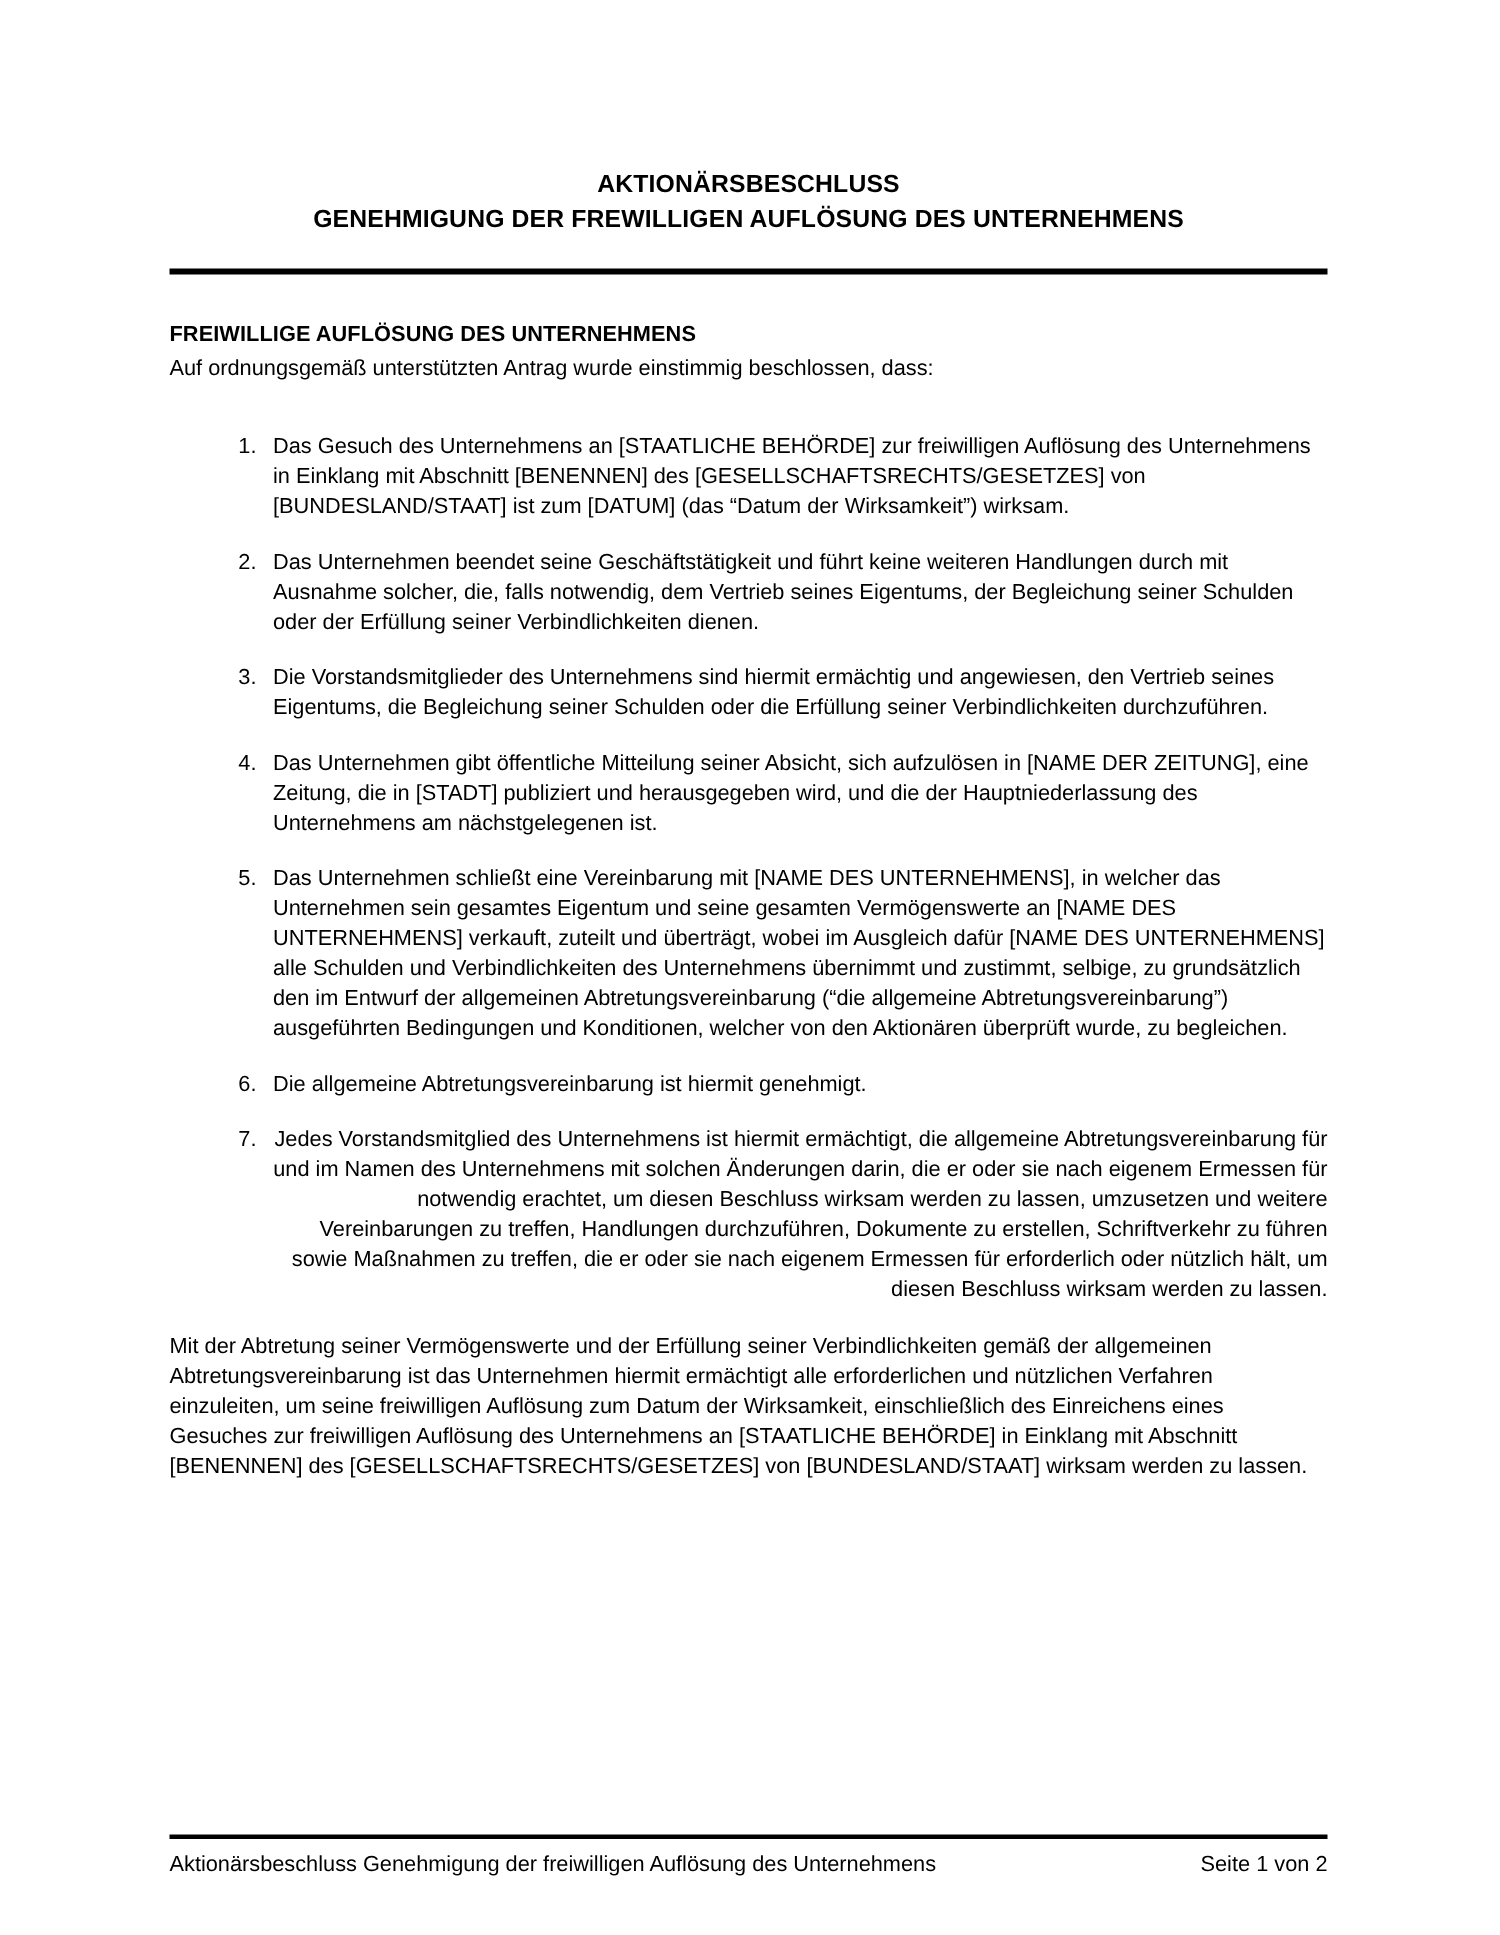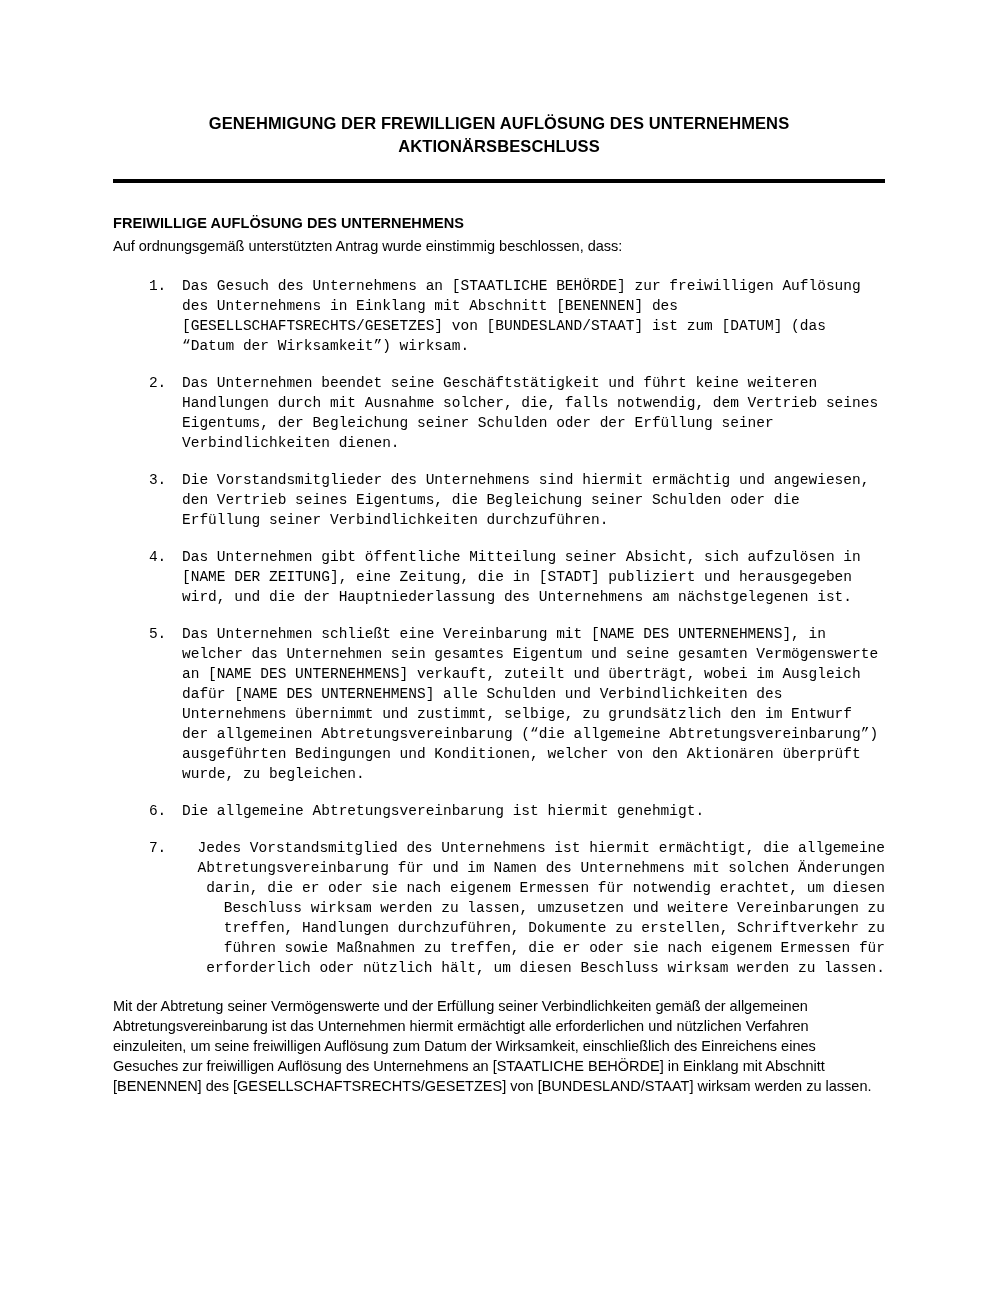--- a/index.html
+++ b/index.html
@@ -63,25 +63,24 @@
     text-underline-offset: 2px;
     letter-spacing: 0.05px;
   }
   .intro-para {
     margin-top: 6px;
     font-size: 14.5px;
     line-height: 1.33;
   }
 
   ol.clause-list {
-    margin: 20px 0 0 0;
+    margin: 32px 0 0 0;
     padding: 0 0 0 62px;
     list-style-type: decimal;
     list-style-position: outside;
-    font-family: Liberation Mono, monospace;
   }
   ol.clause-list > li {
     font-size: 14.5px;
     line-height: 1.38;
     margin-bottom: 17px;
     padding-left: 7px;
   }
   ol.clause-list > li:last-child {
     margin-bottom: 0;
     text-align: right;
@@ -121,22 +120,22 @@
   .footer-right { white-space: nowrap; }
 </style>
 </head>
 <body>
 
 <div class="page">
 
   <div class="content">
 
     <div class="title-block">
+      <div class="title-line">AKTIONÄRSBESCHLUSS</div>
       <div class="title-line">GENEHMIGUNG DER FREWILLIGEN AUFLÖSUNG DES UNTERNEHMENS</div>
-      <div class="title-line">AKTIONÄRSBESCHLUSS</div>
     </div>
 
     <div class="rule-top"></div>
 
     <div class="section-heading">FREIWILLIGE AUFLÖSUNG DES UNTERNEHMENS</div>
 
     <p class="intro-para">Auf ordnungsgemäß unterstützten Antrag wurde einstimmig beschlossen, dass:</p>
 
     <ol class="clause-list">
       <li>Das Gesuch des Unternehmens an [STAATLICHE BEHÖRDE] zur freiwilligen Auflösung des Unternehmens in Einklang mit Abschnitt [BENENNEN] des [GESELLSCHAFTSRECHTS/GESETZES] von [BUNDESLAND/STAAT] ist zum [DATUM] (das “Datum der Wirksamkeit”) wirksam.</li>
@@ -145,14 +144,21 @@
       <li>Das Unternehmen gibt öffentliche Mitteilung seiner Absicht, sich aufzulösen in [NAME DER ZEITUNG], eine Zeitung, die in [STADT] publiziert und herausgegeben wird, und die der Hauptniederlassung des Unternehmens am nächstgelegenen ist.</li>
       <li>Das Unternehmen schließt eine Vereinbarung mit [NAME DES UNTERNEHMENS], in welcher das Unternehmen sein gesamtes Eigentum und seine gesamten Vermögenswerte an [NAME DES UNTERNEHMENS] verkauft, zuteilt und überträgt, wobei im Ausgleich dafür [NAME DES UNTERNEHMENS] alle Schulden und Verbindlichkeiten des Unternehmens übernimmt und zustimmt, selbige, zu grundsätzlich den im Entwurf der allgemeinen Abtretungsvereinbarung (“die allgemeine Abtretungsvereinbarung”) ausgeführten Bedingungen und Konditionen, welcher von den Aktionären überprüft wurde, zu begleichen.</li>
       <li>Die allgemeine Abtretungsvereinbarung ist hiermit genehmigt.</li>
       <li>Jedes Vorstandsmitglied des Unternehmens ist hiermit ermächtigt, die allgemeine Abtretungsvereinbarung für und im Namen des Unternehmens mit solchen Änderungen darin, die er oder sie nach eigenem Ermessen für notwendig erachtet, um diesen Beschluss wirksam werden zu lassen, umzusetzen und weitere Vereinbarungen zu treffen, Handlungen durchzuführen, Dokumente zu erstellen, Schriftverkehr zu führen sowie Maßnahmen zu treffen, die er oder sie nach eigenem Ermessen für erforderlich oder nützlich hält, um diesen Beschluss wirksam werden zu lassen.</li>
     </ol>
 
     <p class="closing-para">Mit der Abtretung seiner Vermögenswerte und der Erfüllung seiner Verbindlichkeiten gemäß der allgemeinen Abtretungsvereinbarung ist das Unternehmen hiermit ermächtigt alle erforderlichen und nützlichen Verfahren einzuleiten, um seine freiwilligen Auflösung zum Datum der Wirksamkeit, einschließlich des Einreichens eines Gesuches zur freiwilligen Auflösung des Unternehmens an [STAATLICHE BEHÖRDE] in Einklang mit Abschnitt [BENENNEN] des [GESELLSCHAFTSRECHTS/GESETZES] von [BUNDESLAND/STAAT] wirksam werden zu lassen.</p>
 
   </div>
 
+  <div class="footer">
+    <div class="rule-footer"></div>
+    <div class="footer-row">
+      <div class="footer-left">Aktionärsbeschluss Genehmigung der freiwilligen Auflösung des Unternehmens</div>
+      <div class="footer-right">Seite 1 von 2</div>
+    </div>
+  </div>
 
 </div>
 
 </body></html>

